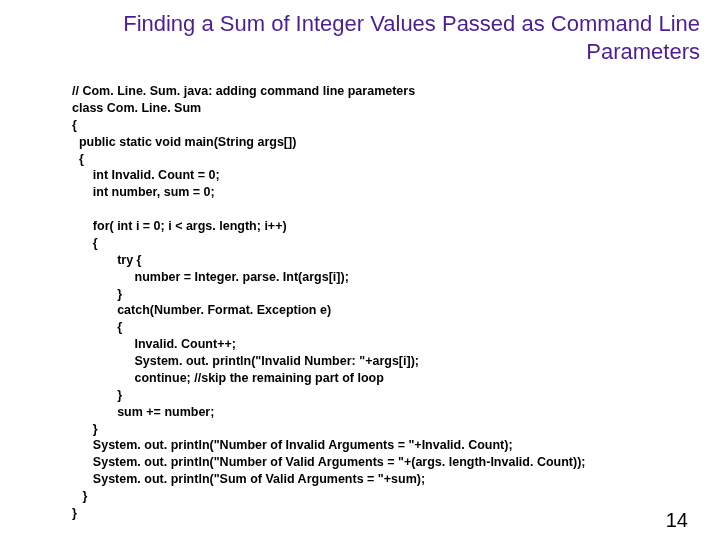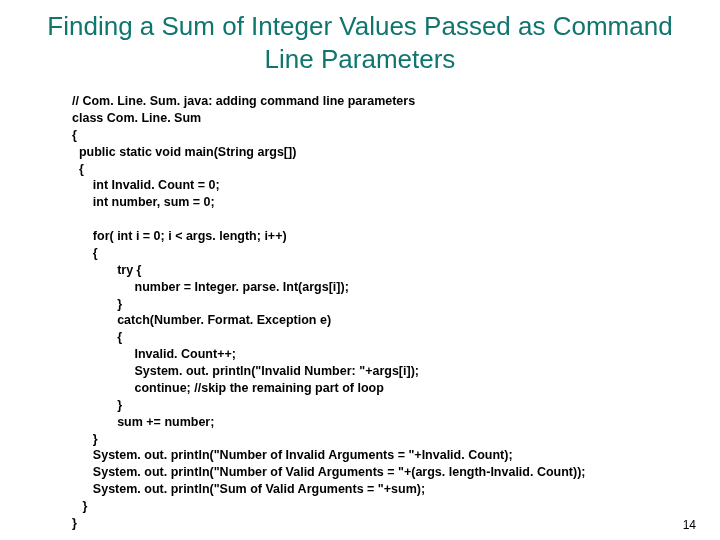--- a/index.html
+++ b/index.html
@@ -11,42 +11,42 @@
     font-family: Verdana, Geneva, sans-serif;
     overflow: hidden;
   }
   .slide {
     position: relative;
     width: 720px;
     height: 540px;
     box-sizing: border-box;
   }
   .title {
-    color: #0f766e;
-    font-size: 26px;
+    color: #4c1d95;
+    font-size: 22px;
     font-weight: 400;
-    text-align: center;
+    text-align: right;
     padding: 10px 20px 0 20px;
     line-height: 1.25;
     font-family: Verdana, Geneva, sans-serif;
   }
   .code-block {
     margin: 18px 0 0 72px;
     font-family: Verdana, Geneva, sans-serif;
     font-size: 12.5px;
     font-weight: bold;
     color: #000000;
     line-height: 1.35;
     white-space: pre;
   }
   .page-number {
     position: absolute;
     bottom: 8px;
-    right: 24px;
-    font-size: 12px;
+    right: 32px;
+    font-size: 20px;
     color: #000000;
     font-family: Verdana, Geneva, sans-serif;
   }
 </style>
 </head>
 <body>
 
 <div class="slide">
   <div class="title">Finding a Sum of Integer Values Passed as Command Line Parameters</div>
   <div class="code-block">// Com. Line. Sum. java: adding command line parameters

